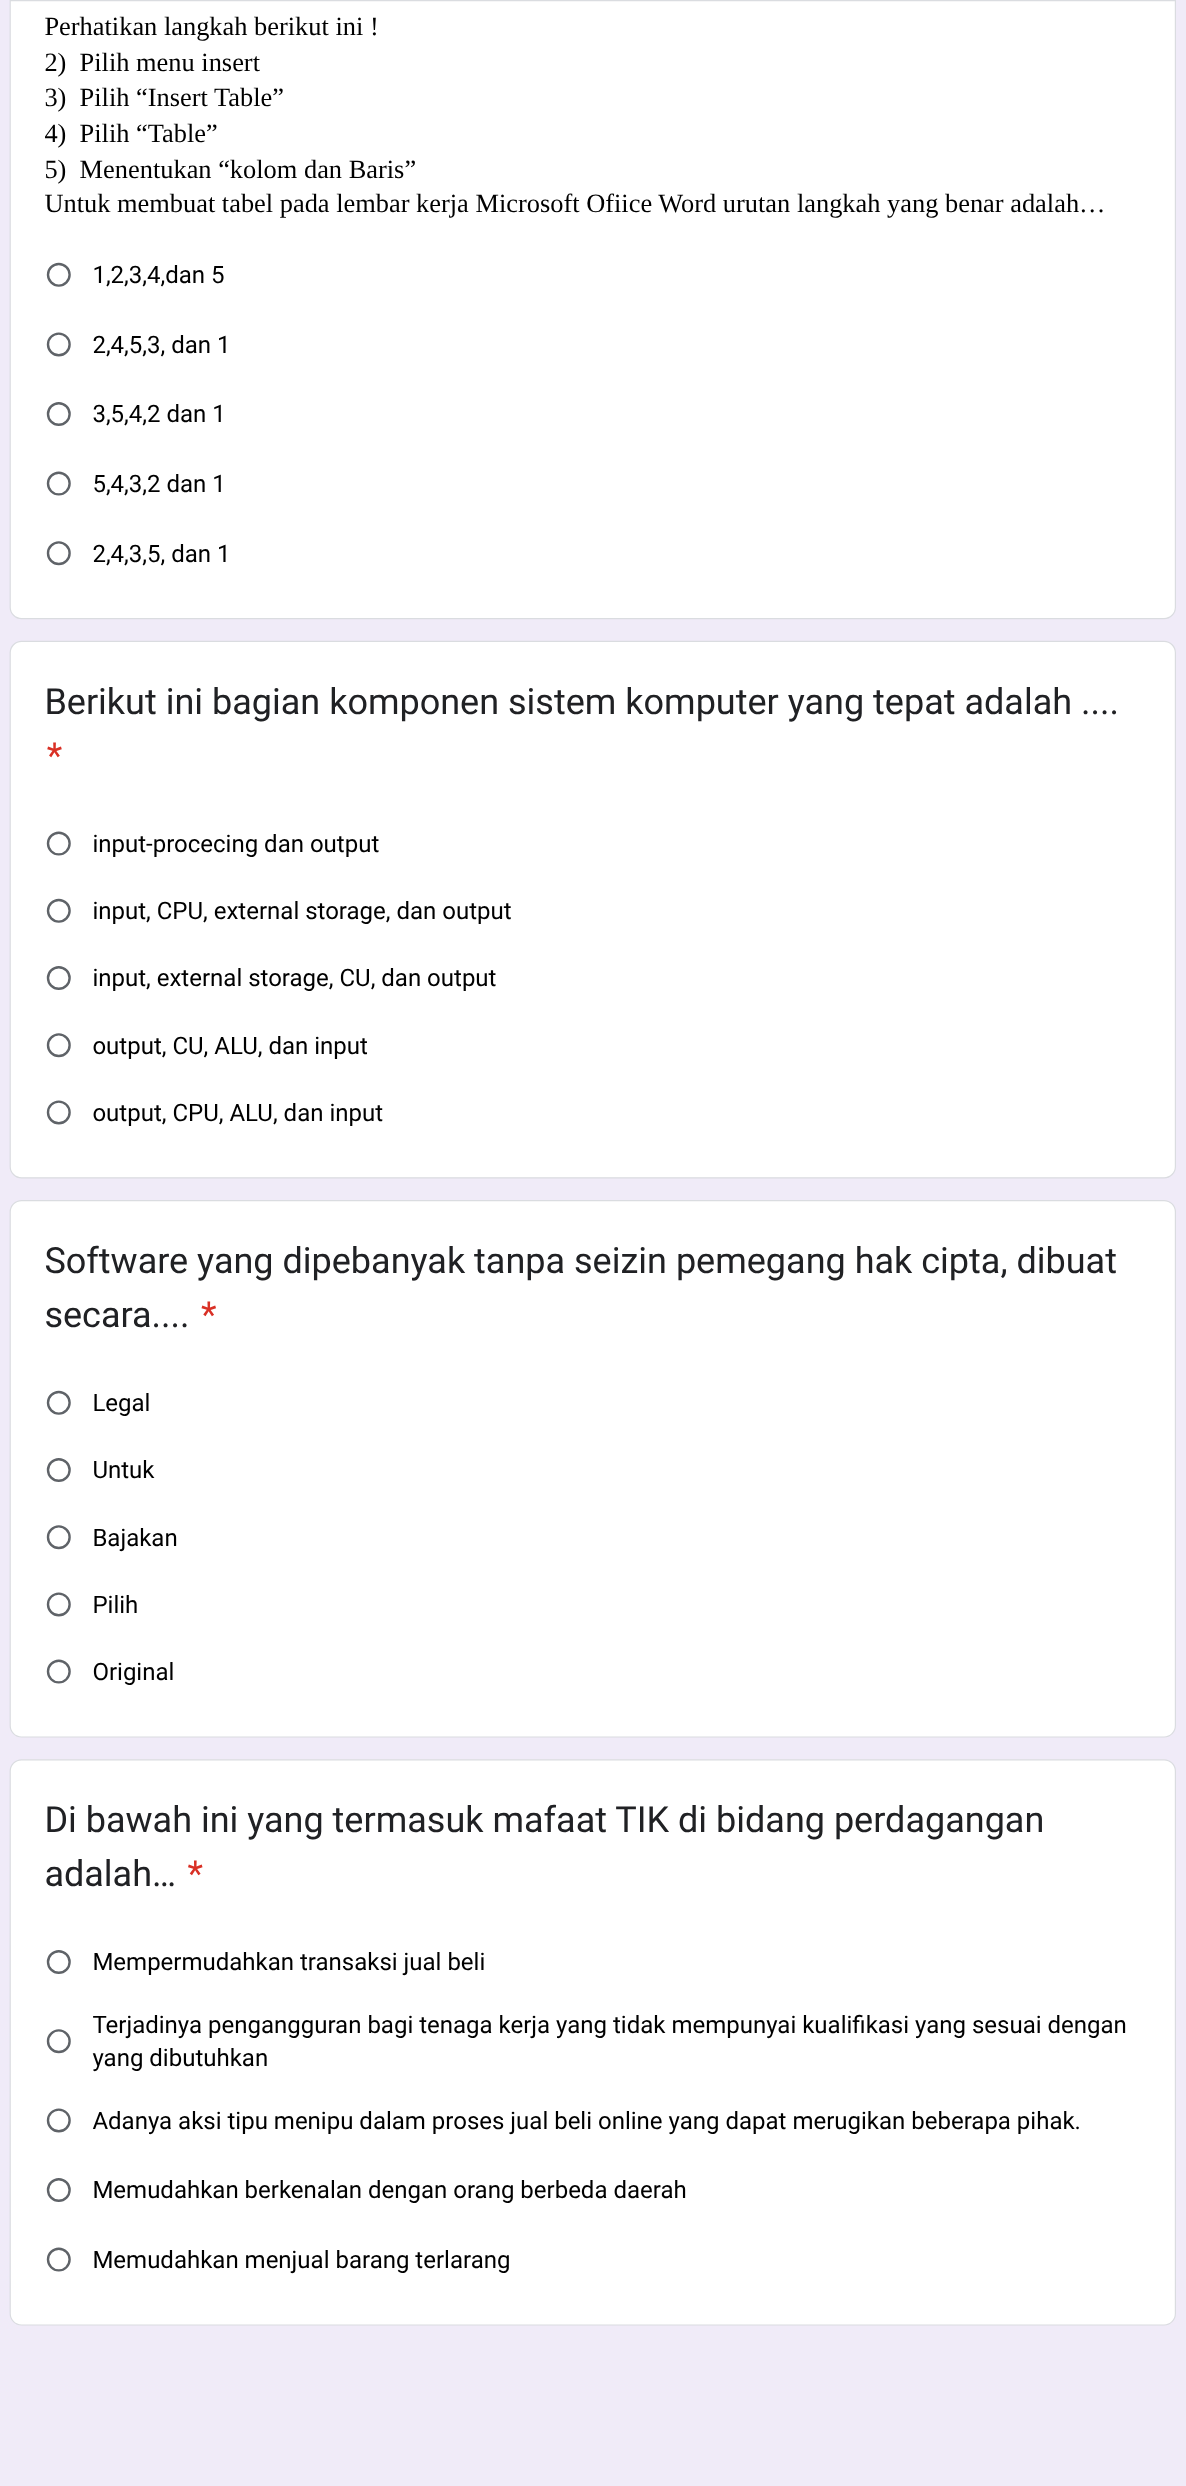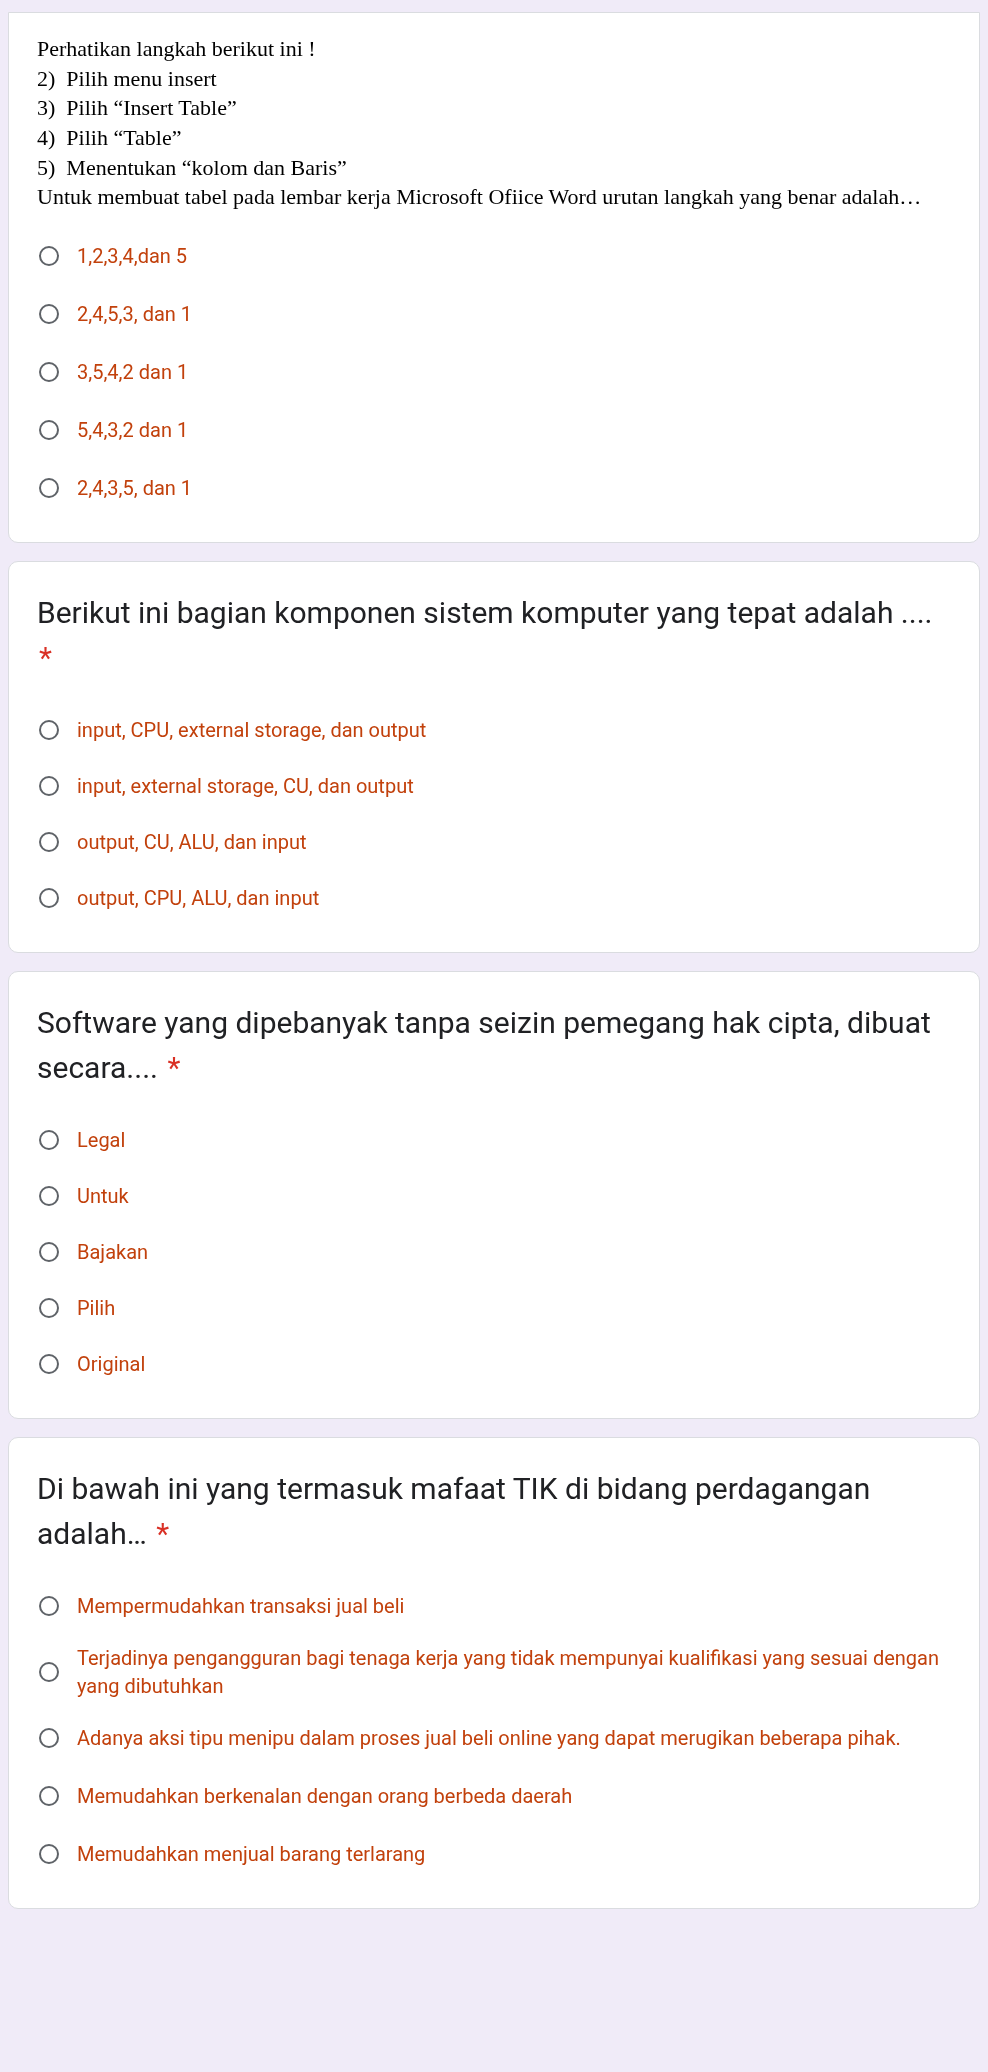--- a/index.html
+++ b/index.html
@@ -12,22 +12,22 @@
   .card {
     background: #fff;
     border-radius: 10px;
     margin: 0 8px 18px 8px;
     padding: 28px 28px 30px 28px;
     border: 1px solid #dadce0;
   }
   .card.first {
     border-top-left-radius: 0;
     border-top-right-radius: 0;
-    margin-top: 12px;
-    padding-top: 21px;
+    margin-top: 0;
+    padding-top: 6px;
   }
   .stem {
     font-family: "Times New Roman", Times, serif;
     font-size: 22px;
     line-height: 1.35;
     color: #000;
     text-align: justify;
     margin-bottom: 20px;
   }
   .stem .line { display: block; }
@@ -47,21 +47,21 @@
     cursor: pointer;
   }
   .radio {
     width: 24px;
     height: 24px;
     flex: 0 0 24px;
   }
   .radio svg { display: block; }
   .opt-label {
     font-size: 20px;
-    color: #c2410c;
+    color: #000000;
     line-height: 1.4;
   }
   .options { display: flex; flex-direction: column; gap: 10px; }
   .options.tight { gap: 8px; }
 </style>
 </head>
 <body>
 
 <div class="card first">
   <div class="stem">
@@ -121,20 +121,28 @@
     <span>Berikut ini bagian komponen sistem komputer yang tepat adalah ....</span>
     <span class="req">*</span>
   </div>
   <div class="options tight">
     <label class="option">
       <span class="radio">
           <svg width="24" height="24" viewBox="0 0 24 24">
             <circle cx="12" cy="12" r="9" fill="none" stroke="#5f6368" stroke-width="2"></circle>
           </svg>
         </span>
+      <span class="opt-label">input-procecing dan output</span>
+    </label>
+    <label class="option">
+      <span class="radio">
+          <svg width="24" height="24" viewBox="0 0 24 24">
+            <circle cx="12" cy="12" r="9" fill="none" stroke="#5f6368" stroke-width="2"></circle>
+          </svg>
+        </span>
       <span class="opt-label">input, CPU, external storage, dan output</span>
     </label>
     <label class="option">
       <span class="radio">
           <svg width="24" height="24" viewBox="0 0 24 24">
             <circle cx="12" cy="12" r="9" fill="none" stroke="#5f6368" stroke-width="2"></circle>
           </svg>
         </span>
       <span class="opt-label">input, external storage, CU, dan output</span>
     </label>

